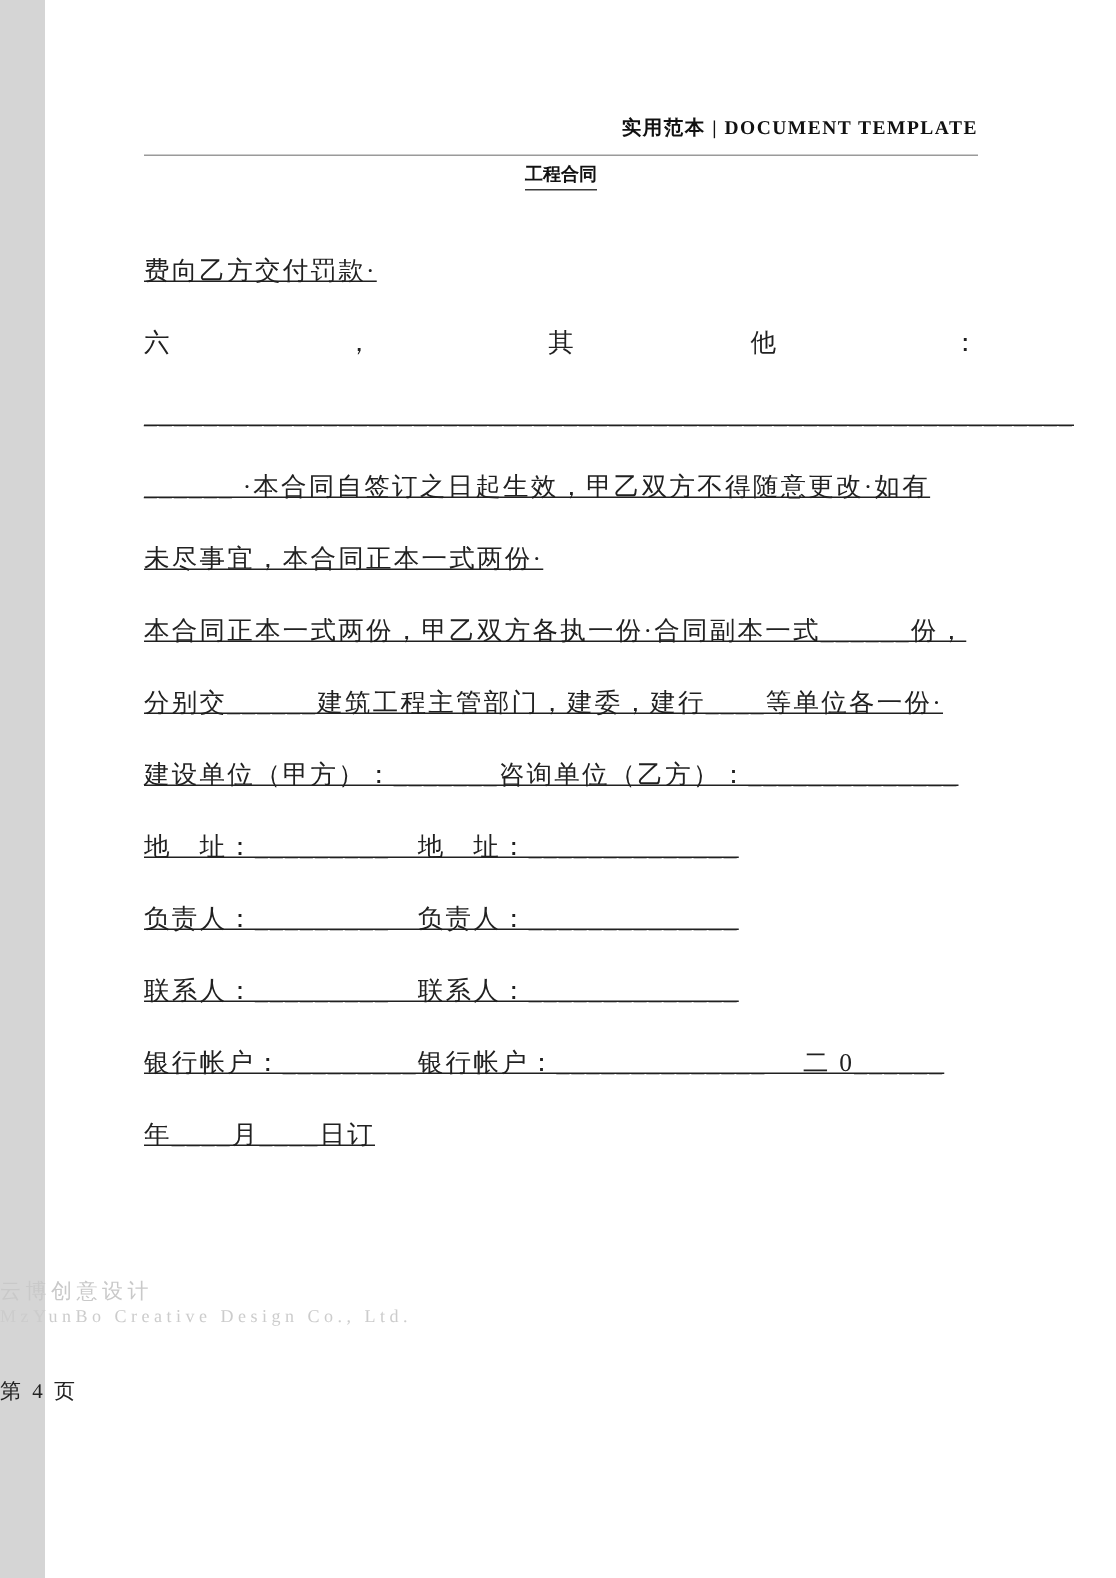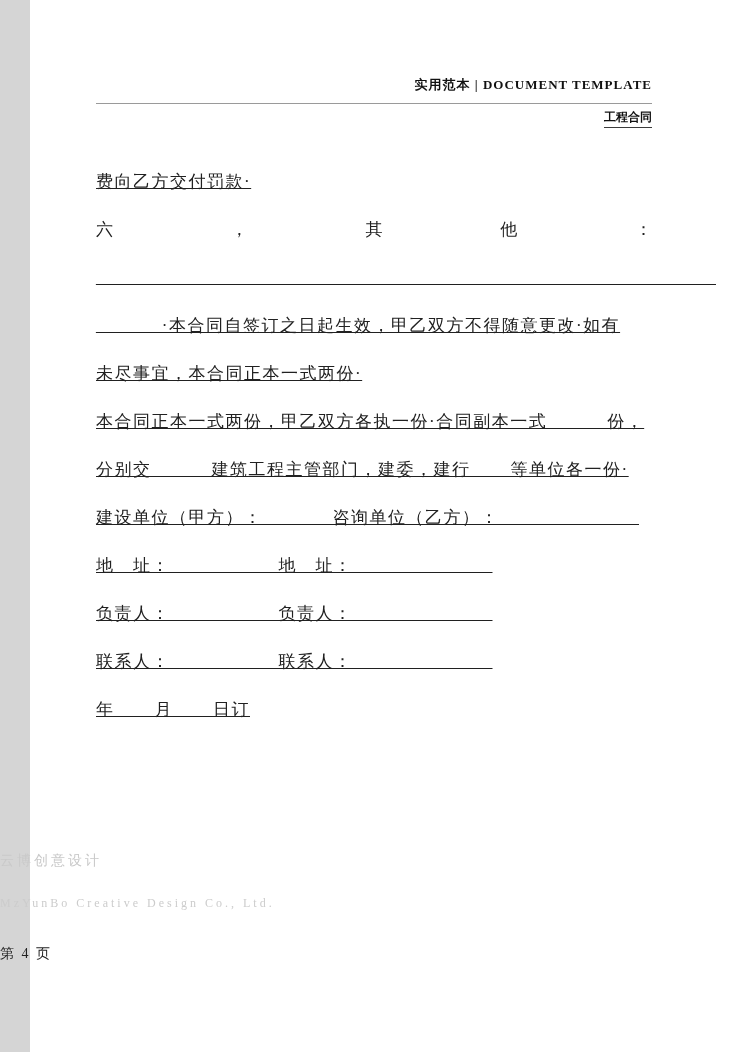--- a/index.html
+++ b/index.html
@@ -34,21 +34,21 @@
     font-size: 13px;
     letter-spacing: 1px;
     color: #111;
   }
   .header-rule {
     border: none;
     border-top: 1px solid #9a9a9a;
     margin: 9px 0 0 0;
   }
   .doc-type-wrap {
-    text-align: right;
+    text-align: center;
     margin-top: 3px;
   }
   .doc-type {
     display: inline-block;
     font-weight: bold;
     font-size: 12px;
     border-bottom: 1px solid #3a3a3a;
     padding-bottom: 1px;
     color: #111;
   }
@@ -74,21 +74,20 @@
     left: 0; right: 0;
     top: 852px;
     text-align: left;
   }
   .watermark-cn {
     color: #c9c9c9;
     font-size: 14px;
     letter-spacing: 3px;
   }
   .watermark-en {
-    margin-top: 26px;
     color: #cccccc;
     font-size: 12px;
     letter-spacing: 3px;
   }
   .page-number {
     margin-top: 34px;
     color: #222222;
     font-size: 14px;
     letter-spacing: 2px;
   }
@@ -121,20 +120,21 @@
 
     <p class="para">______________________________________________________________</p>
     <p class="para">______ ·本合同自签订之日起生效，甲乙双方不得随意更改·如有</p>
     <p class="para">未尽事宜，本合同正本一式两份·</p>
     <p class="para">本合同正本一式两份，甲乙双方各执一份·合同副本一式______份，</p>
     <p class="para">分别交______建筑工程主管部门，建委，建行____等单位各一份·</p>
     <p class="para">建设单位（甲方）：_______咨询单位（乙方）：______________</p>
     <p class="para">地　址：_________　地　址：______________</p>
     <p class="para">负责人：_________　负责人：______________</p>
     <p class="para">联系人：_________　联系人：______________</p>
+    <p class="para">银行帐户：_________银行帐户：______________　 二 0______</p>
     <p class="para">年____月____日订</p>
   </div>
 
 </div>
 
 <div class="footer">
   <div class="watermark-cn">云博创意设计</div>
   <div class="watermark-en">MzYunBo Creative Design Co., Ltd.</div>
   <div class="page-number">第 4 页</div>
 </div>

